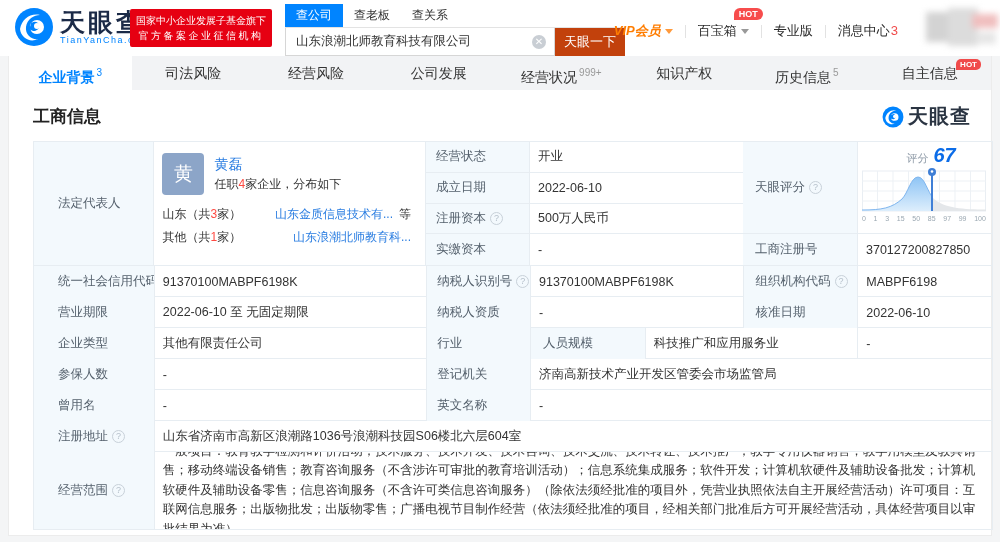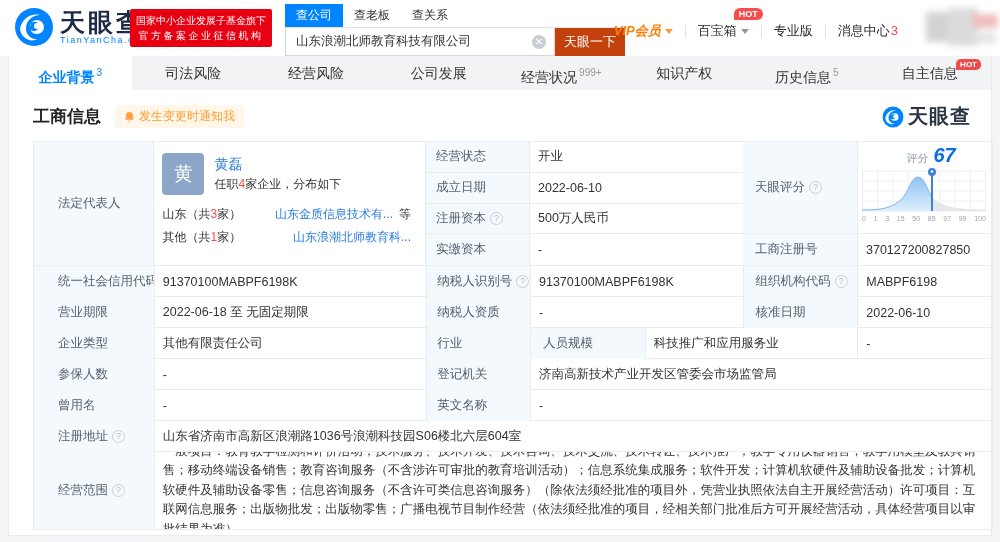--- a/index.html
+++ b/index.html
@@ -193,26 +193,20 @@
     <div class="nav-tab"><span>经营风险</span></div>
     <div class="nav-tab"><span>公司发展</span></div>
     <div class="nav-tab"><span>经营状况</span><sup>999+</sup></div>
     <div class="nav-tab"><span>知识产权</span></div>
     <div class="nav-tab"><span>历史信息</span><sup>5</sup></div>
     <div class="nav-tab"><span>自主信息</span><span class="nav-hot">HOT</span></div>
   </div>
 
   <div class="section-head">
     <span class="section-title">工商信息</span>
-    <span class="notify-badge">
-      <svg width="11" height="12" viewBox="0 0 11 12">
-          <path d="M5.5 1 C3.3 1 2 2.7 2 4.6 L2 7.2 L1 8.8 L10 8.8 L9 7.2 L9 4.6 C9 2.7 7.7 1 5.5 1 Z M4.2 9.8 a1.4 1.4 0 0 0 2.6 0 Z" fill="#ffa23c"></path>
-        </svg>
-      <span>发生变更时通知我</span>
-    </span>
     <span class="spacer"></span>
     <span class="watermark">
       <svg width="22" height="22" viewBox="0 0 40 40">
         <circle cx="20" cy="20" r="19" fill="#0084ff"></circle>
         <path d="M6 22 C8 12 16 6 26 8 C20 8 13 12 12 20 C11 28 18 33 24 32 C16 36 7 31 6 22 Z" fill="#fff"></path>
         <path d="M16 20 a7 7 0 1 1 7 7 c-3.5 0 -6-2 -6.5-4.5 1.5 1.5 3.5 2 5.5 1 a4.5 4.5 0 1 0 -6-3.5z" fill="#fff"></path>
         <circle cx="23" cy="19" r="3" fill="#fff"></circle>
       </svg>
       <span class="wm-txt">天眼查</span>
     </span>
@@ -332,21 +326,21 @@
       <div class="cell val c-v2 h31">91370100MABPF6198K</div>
       <div class="cell lbl c-l3 h31">
           <span>组织机构代码</span>
           <span class="help">?</span>
         </div>
       <div class="cell val c-v3 h31">MABPF6198</div>
     </div>
 
     <div class="trow h31">
       <div class="cell lbl c-l1 h31">营业期限</div>
-      <div class="cell val c-v1 h31">2022-06-18 至 无固定期限</div>
+      <div class="cell val c-v1 h31">2022-06-10 至 无固定期限</div>
       <div class="cell lbl c-l2 h31">纳税人资质</div>
       <div class="cell val c-v2 h31">-</div>
       <div class="cell lbl c-l3 h31">核准日期</div>
       <div class="cell val c-v3 h31">2022-06-10</div>
     </div>
 
     <div class="trow h31">
       <div class="cell lbl c-l1 h31">企业类型</div>
       <div class="cell val c-v1 h31">其他有限责任公司</div>
       <div class="cell lbl c-l2 h31">行业</div>

